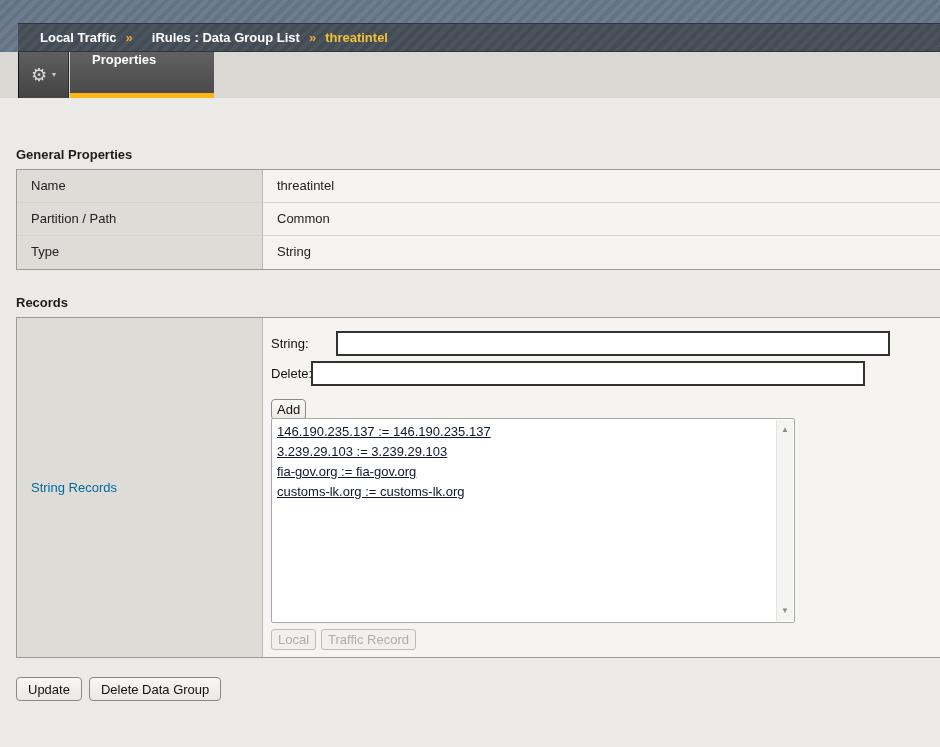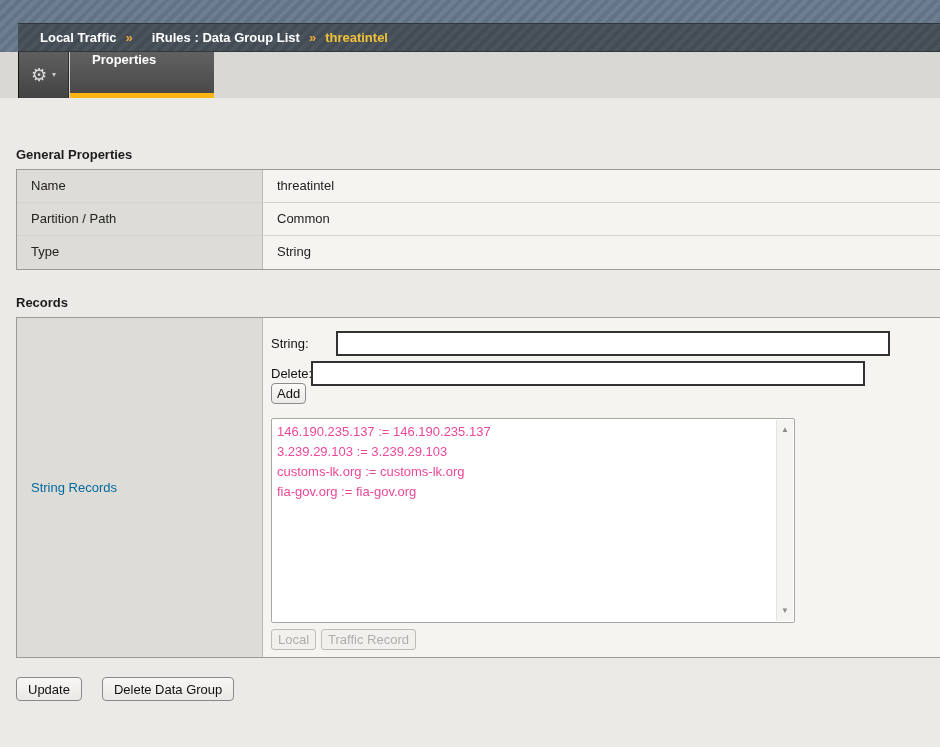--- a/index.html
+++ b/index.html
@@ -101,34 +101,34 @@
   #string-row { top:13px;gap:25px; }
   #value-row  { top:43px; }
   .field-label { width:40px; font-size:13px; color:#111; }
   .rec-input {
     width:554px; height:25px;
     border:2px solid #323232; background:#ffffff;
     font-family:"Liberation Sans", sans-serif; font-size:13px; padding:0 4px;
   }
 
   .add-button {
-    position:absolute; left:8px; top:65px;
+    position:absolute; left:8px; top:81px;
     border:1px solid #8b8b8b; border-radius:4px;
     background:linear-gradient(#fbfaf8,#eceae6);
     font-family:"Liberation Sans", sans-serif;
     font-size:13px; color:#111; padding:2px 5px; cursor:pointer;
   }
 
   .listbox {
     position:absolute; left:8px; top:100px; width:524px; height:205px;
     border:1px solid #a8a8a6; border-radius:2px; background:#ffffff;
   }
   .listbox-items {
     position:absolute; top:3px; left:5px; right:22px;
-    font-size:13px; color:#ec4899;
+    font-size:13px; color:#0f172a;text-decoration:underline;
   }
   .list-item { height:20px; line-height:20px; white-space:nowrap; overflow:hidden; cursor:default; }
   .listbox-scrollbar {
     position:absolute; top:1px; right:1px; bottom:1px; width:17px;
     background:#f4f4f2; border-left:1px solid #e3e3e1;
   }
   .scroll-arrow {
     position:absolute; left:0; width:100%; text-align:center;
     color:#8b8b8b; font-size:8px; line-height:8px; cursor:pointer;
   }
@@ -140,21 +140,21 @@
   }
   .btn-disabled {
     border:1px solid #bdbcb8; border-radius:3px;
     background:#f1f0ed; color:#adadab;
     font-family:"Liberation Sans", sans-serif;
     font-size:13px; padding:2px 6px;
   }
 
   
   .action-buttons {
-    position:absolute; left:16px; top:677px; display:flex; gap:20px;
+    position:absolute; left:16px; top:677px; display:flex; gap:7px;
   }
   .action-btn {
     height:24px;
     border:1px solid #898989; border-radius:4px;
     background:linear-gradient(#f8f7f5,#e9e8e4);
     font-family:"Liberation Sans", sans-serif;
     font-size:13px; color:#111; padding:0 11px; cursor:pointer;
   }
 </style>
 </head>
@@ -212,22 +212,22 @@
       <span class="field-label">Delete:</span>
       <input class="rec-input" type="text" value="" style="">
     </div>
 
     <button class="add-button">Add</button>
 
     <div class="listbox">
       <div class="listbox-items">
         <div class="list-item">146.190.235.137 := 146.190.235.137</div>
         <div class="list-item">3.239.29.103 := 3.239.29.103</div>
+        <div class="list-item">fia-gov.org := fia-gov.org</div>
         <div class="list-item">customs-lk.org := customs-lk.org</div>
-        <div class="list-item">fia-gov.org := fia-gov.org</div>
       </div>
       <div class="listbox-scrollbar">
         <div class="scroll-arrow scroll-up">▲</div>
         <div class="scroll-arrow scroll-down">▼</div>
       </div>
     </div>
 
     <div class="record-buttons">
       <button class="btn-disabled">Local</button>
       <button class="btn-disabled">Traffic Record</button>

